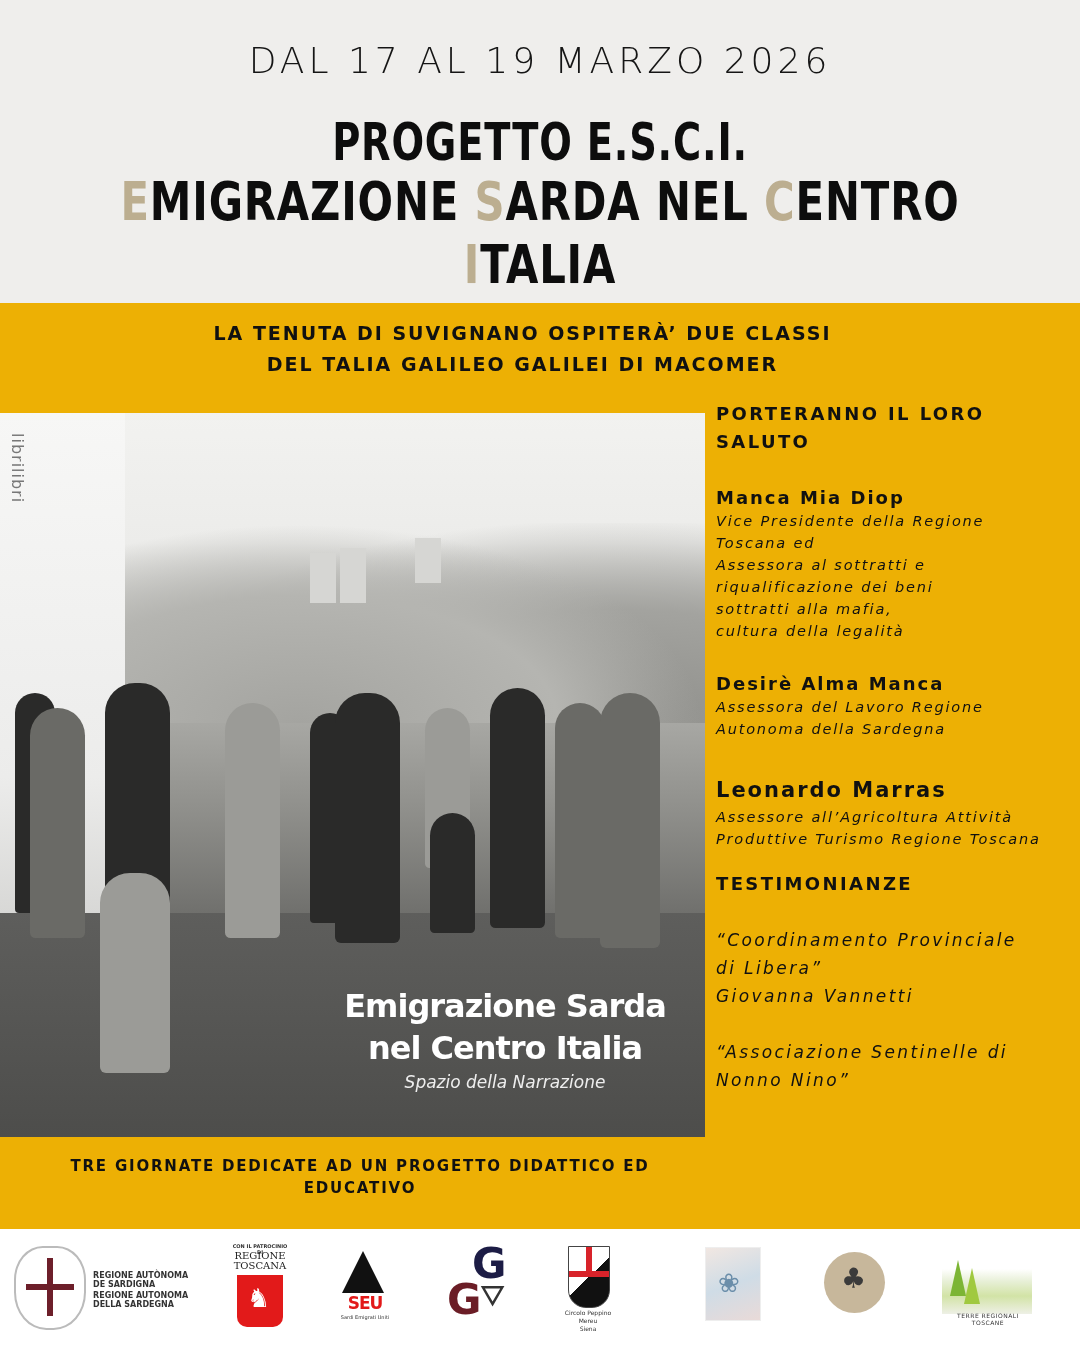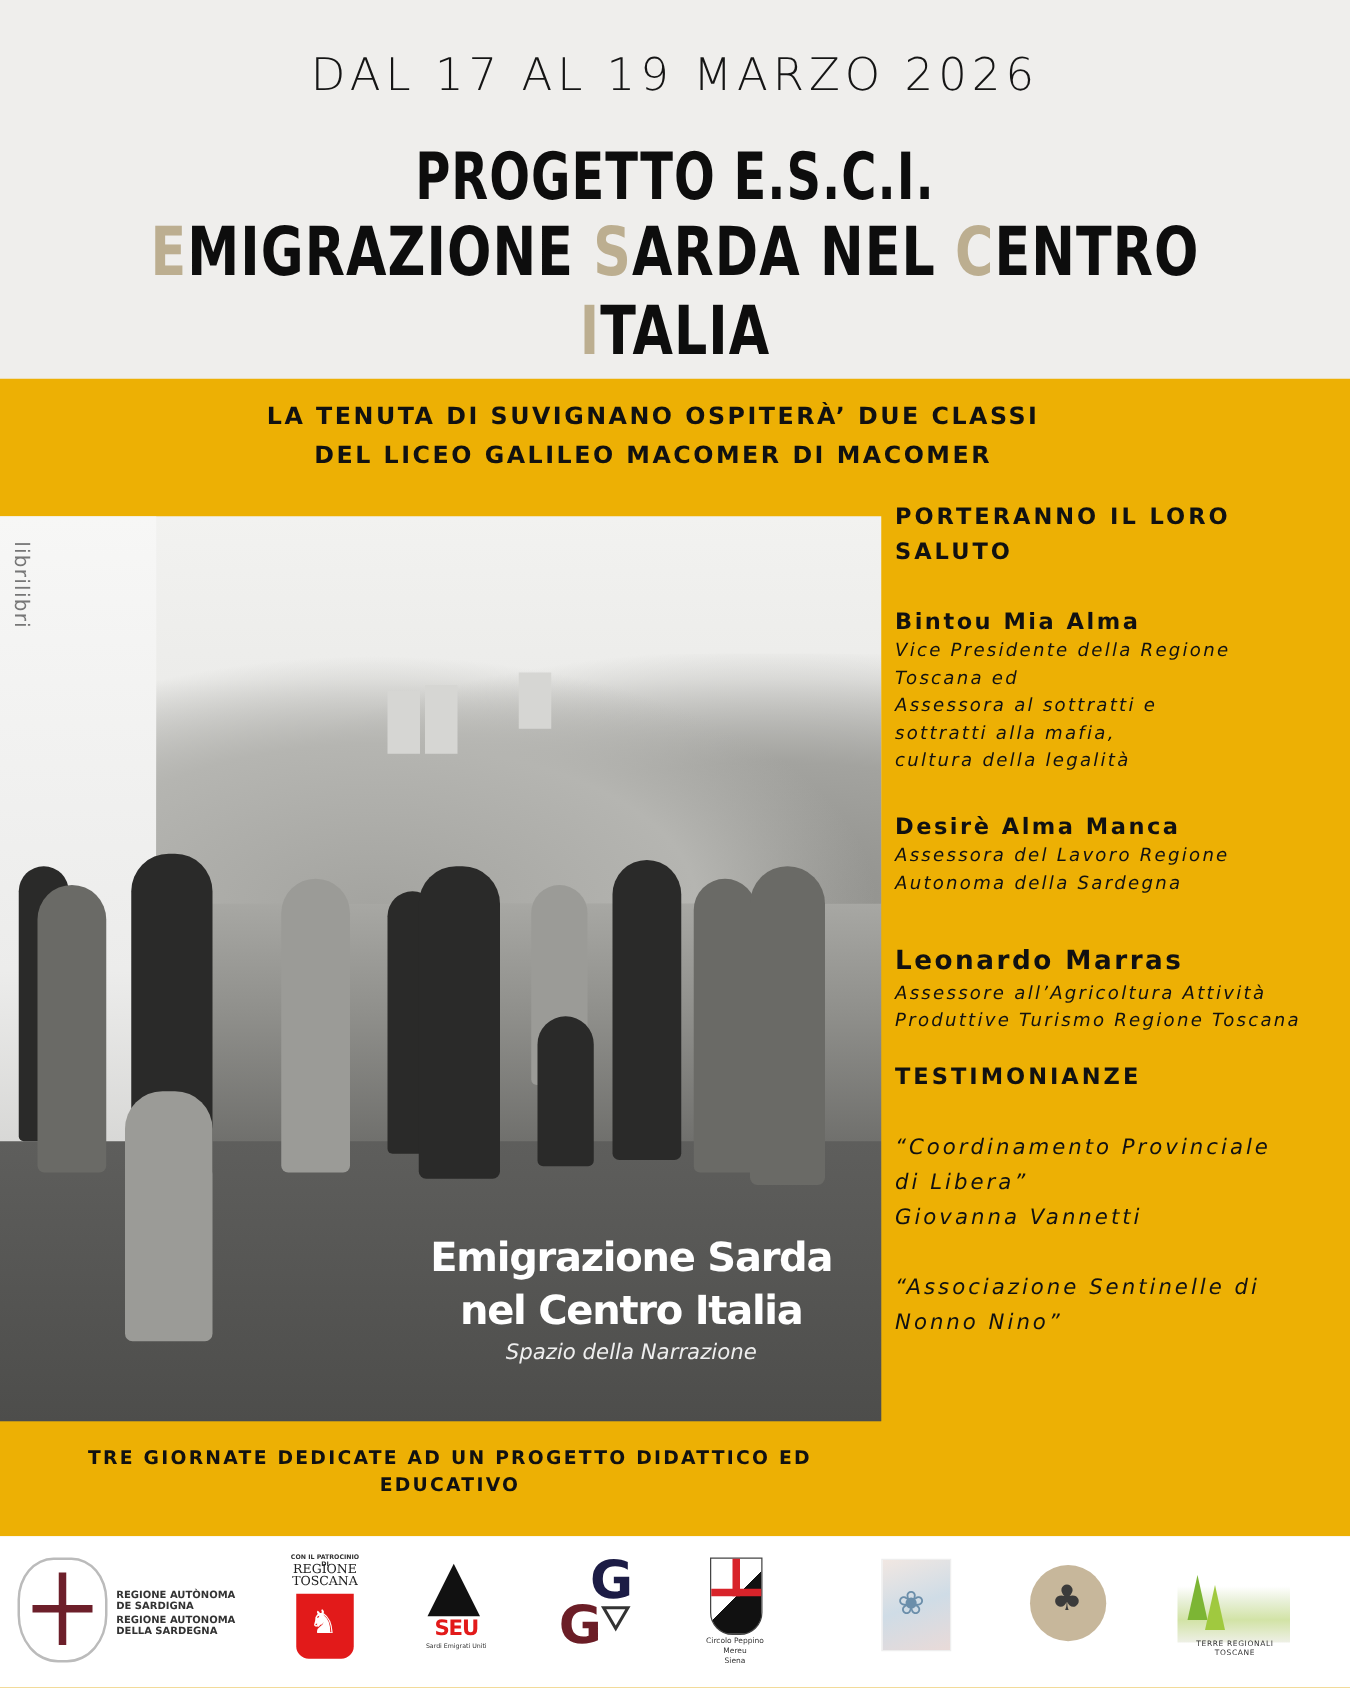--- a/index.html
+++ b/index.html
@@ -113,21 +113,21 @@
   <div class="title t1">PROGETTO E.S.C.I.</div>
   <div class="title t2">
     <span class="accent">E</span><span>MIGRAZIONE </span><span class="accent">S</span><span>ARDA NEL </span><span class="accent">C</span><span>ENTRO </span><span class="accent">I</span><span>TALIA</span>
   </div>
 </div>
 
 <div class="yellow"></div>
 
 <div class="intro">
   <div>LA TENUTA DI SUVIGNANO OSPITERÀ’ DUE CLASSI</div>
-  <div>DEL LICEO GALILEO MACOMER DI MACOMER</div>
+  <div>DEL TALIA GALILEO GALILEI DI MACOMER</div>
 </div>
 
 <div class="photo">
   <div class="wall"></div>
   <div class="hills"></div>
   <div class="tower" style="left:310px;top:140px;height:50px;"></div>
   <div class="tower" style="left:340px;top:135px;height:55px;"></div>
   <div class="tower" style="left:415px;top:125px;height:45px;"></div>
   <div class="ground"></div>
   <div class="people">
@@ -152,24 +152,25 @@
 </div>
 <div class="cover-sub">Spazio della Narrazione</div>
 
 <div class="right">
   <div class="section-h">
     <div>PORTERANNO IL LORO</div>
     <div>SALUTO</div>
   </div>
 
   <div style="margin-top:30px;">
-    <p class="person-name">Bintou Mia Alma</p>
+    <p class="person-name">Manca Mia Diop</p>
     <p class="role">Vice Presidente della Regione</p>
     <p class="role">Toscana ed</p>
     <p class="role">Assessora al sottratti e</p>
+    <p class="role">riqualificazione dei beni</p>
     <p class="role">sottratti alla mafia,</p>
     <p class="role">cultura della legalità</p>
   </div>
 
   <div style="margin-top:30px;">
     <p class="person-name">Desirè Alma Manca</p>
     <p class="role">Assessora del Lavoro Regione</p>
     <p class="role">Autonoma della Sardegna</p>
   </div>
 

